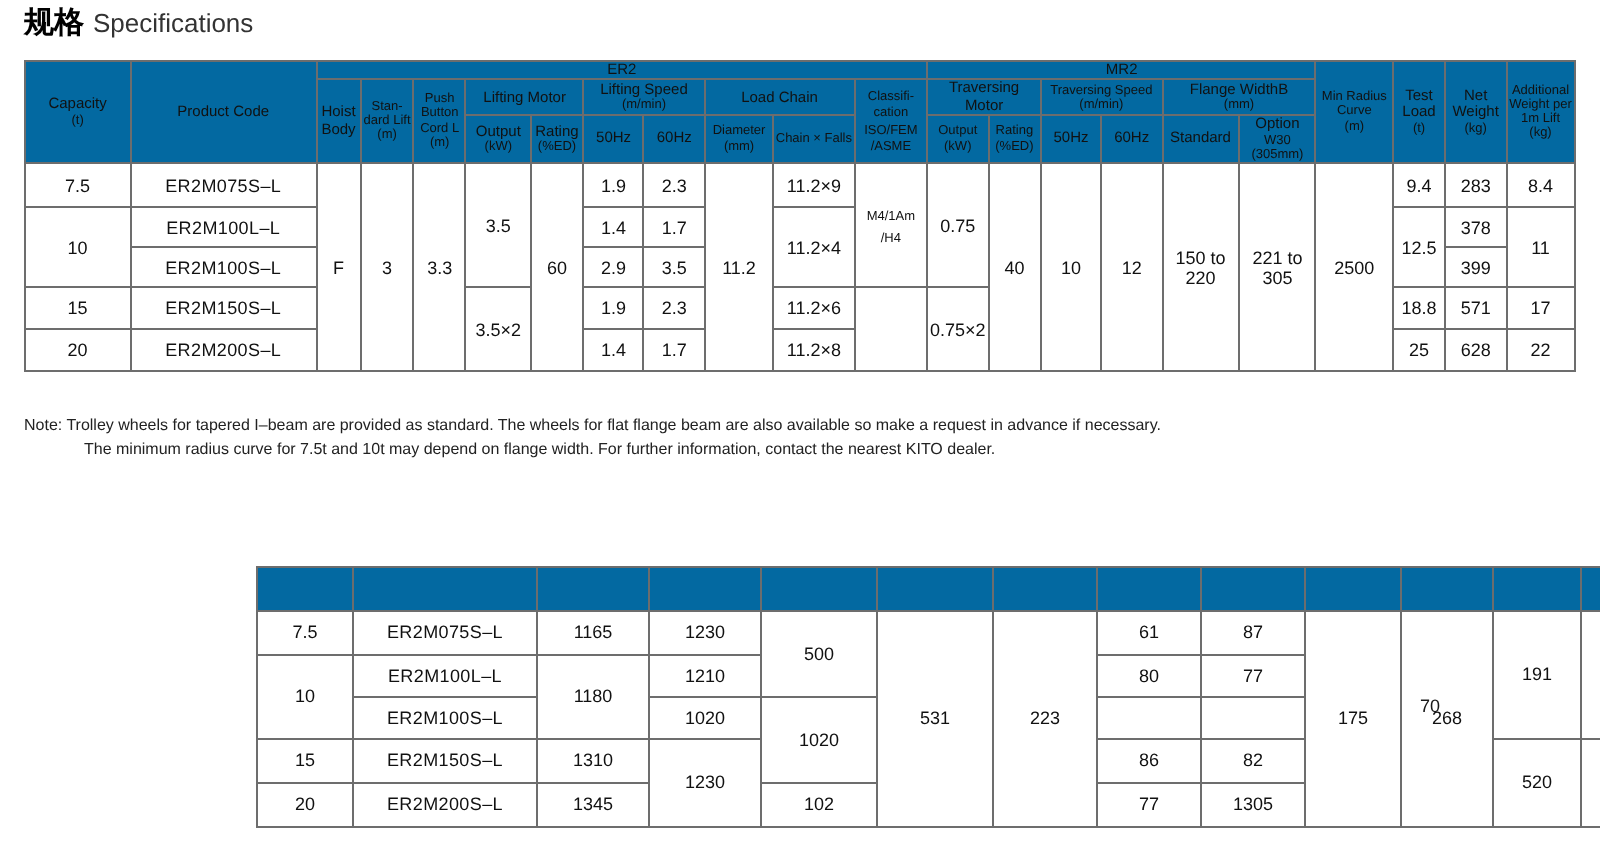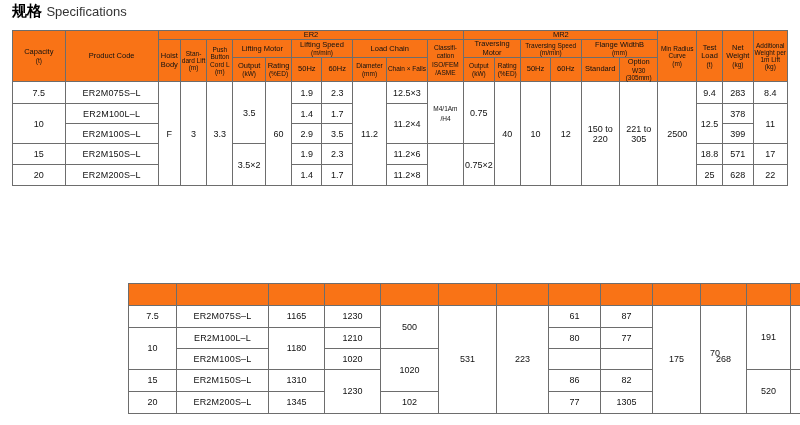--- a/index.html
+++ b/index.html
@@ -31,21 +31,21 @@
     color:#111;
   }
   td,th{
     border:1px solid #6d6d6d;
     text-align:center;
     vertical-align:middle;
     padding:0;
     font-weight:normal;
     line-height:1.12;
   }
-  .hdr{background:#f97316;font-size:7.5px;}
+  .hdr{background:#0369a1;font-size:7.5px;}
   .hdr .sub{font-size:6.5px;}
   .tiny{font-size:6.5px;}
   .val{font-size:9px;background:#ffffff;}
   .code{font-size:9px;letter-spacing:.2px;}
   .cap{font-size:9px;margin-top:40px;}
 
   #spec-table{position:absolute;left:12px;top:30px;width:776px;}
   #dim-table{position:absolute;left:128px;top:283px;width:660px;}
 
   
@@ -187,21 +187,21 @@
         <td class="cap">7.5</td>
         <td class="code">ER2M075S–L</td>
         <td class="val" rowspan="5">F</td>
         <td class="val" rowspan="5">3</td>
         <td class="val" rowspan="5">3.3</td>
         <td class="val" rowspan="3">3.5</td>
         <td class="val" rowspan="5">60</td>
         <td class="val">1.9</td>
         <td class="val">2.3</td>
         <td class="val" rowspan="5">11.2</td>
-        <td class="val">12.5×3</td>
+        <td class="val">11.2×9</td>
         <td class="val" rowspan="3">
           <span class="tiny">M4/1Am /H4</span>
         </td>
         <td class="val" rowspan="3">0.75</td>
         <td class="val" rowspan="5">40</td>
         <td class="val" rowspan="5">10</td>
         <td class="val" rowspan="5">12</td>
         <td class="val tiny" rowspan="5">150 to 220</td>
         <td class="val tiny" rowspan="5">221 to 305</td>
         <td class="val" rowspan="5">2500</td>
@@ -249,20 +249,22 @@
         <td class="val">1.7</td>
         <td class="val">11.2×8</td>
         <td class="val">25</td>
         <td class="val">628</td>
         <td class="val">22</td>
       </tr>
     </tbody>
   </table>
 
   <div id="note">
+    <span>Note: Trolley wheels for tapered I–beam are provided as standard. The wheels for flat flange beam are also available so make a request in advance if necessary.</span>
+    <span class="l2">The minimum radius curve for 7.5t and 10t may depend on flange width. For further information, contact the nearest KITO dealer.</span>
   </div>
 
 
   <table id="dim-table">
     <colgroup>
       <col style="width:48px">
         <col style="width:92px">
       <col style="width:56px">
         <col style="width:56px">
       <col style="width:58px">

